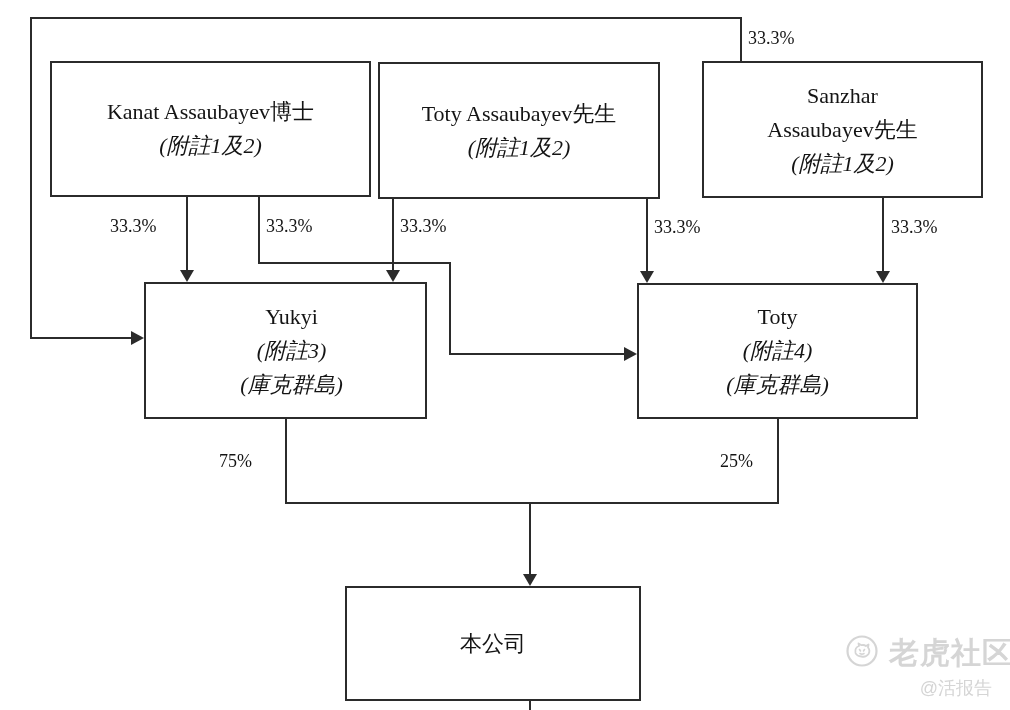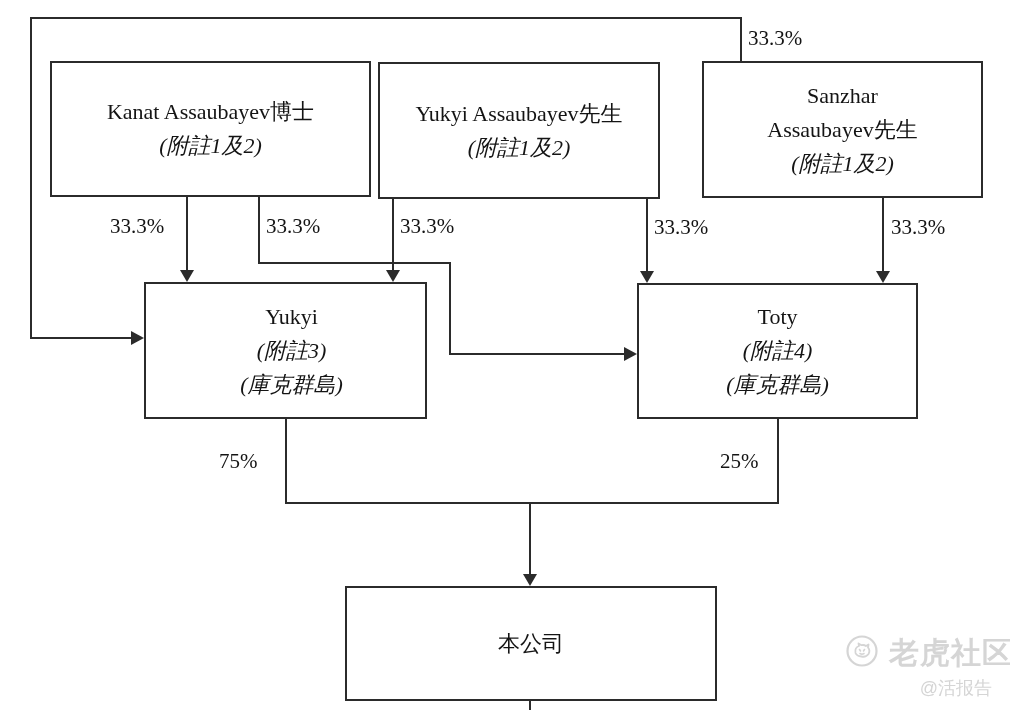--- a/index.html
+++ b/index.html
@@ -43,21 +43,21 @@
     align-items: center;
     text-align: center;
     font-size: 22px;
     line-height: 34px;
   }
   .node .note, .node .location {
     font-style: italic;
   }
   .pct {
     position: absolute;
-    font-size: 21px;
+    font-size: 18px;
     line-height: 22px;
     white-space: nowrap;
   }
   .watermark {
     position: absolute;
     left: 845px;
     top: 634px;
     width: 150px;
     color: var(--color-watermark);
     font-family: "Liberation Sans", "DejaVu Sans", sans-serif;
@@ -129,21 +129,21 @@
       <path class="edge" d="M530,701 L530,710"></path>
     </g>
   </svg>
 
   <div class="node" style="left:50px; top:61px; width:321px; height:136px;">
     <div>Kanat Assaubayev博士</div>
     <div class="note">(附註1及2)</div>
   </div>
 
   <div class="node" style="left:378px; top:62px; width:282px; height:137px;">
-    <div>Yukyi Assaubayev先生</div>
+    <div>Toty Assaubayev先生</div>
     <div class="note">(附註1及2)</div>
   </div>
 
   <div class="node" style="left:702px; top:61px; width:281px; height:137px;">
     <div>Sanzhar</div>
     <div>Assaubayev先生</div>
     <div class="note">(附註1及2)</div>
   </div>
 
   <div class="node" style="left:144px; top:282px; width:283px; height:137px;padding-left:12px;">
@@ -151,21 +151,21 @@
     <div class="note">(附註3)</div>
     <div class="location">(庫克群島)</div>
   </div>
 
   <div class="node" style="left:637px; top:283px; width:281px; height:136px;">
     <div>Toty</div>
     <div class="note">(附註4)</div>
     <div class="location">(庫克群島)</div>
   </div>
 
-  <div class="node" style="left:345px; top:586px; width:372px; height:115px;">
+  <div class="node" style="left:345px; top:586px; width:296px; height:115px;">
     <div>本公司</div>
   </div>
 
   <div class="pct" style="left:748px; top:27px;">33.3%</div>
   <div class="pct" style="left:110px; top:215px;">33.3%</div>
   <div class="pct" style="left:266px; top:215px;">33.3%</div>
   <div class="pct" style="left:400px; top:215px;">33.3%</div>
   <div class="pct" style="left:654px; top:216px;">33.3%</div>
   <div class="pct" style="left:891px; top:216px;">33.3%</div>
   <div class="pct" style="left:219px; top:450px;">75%</div>

